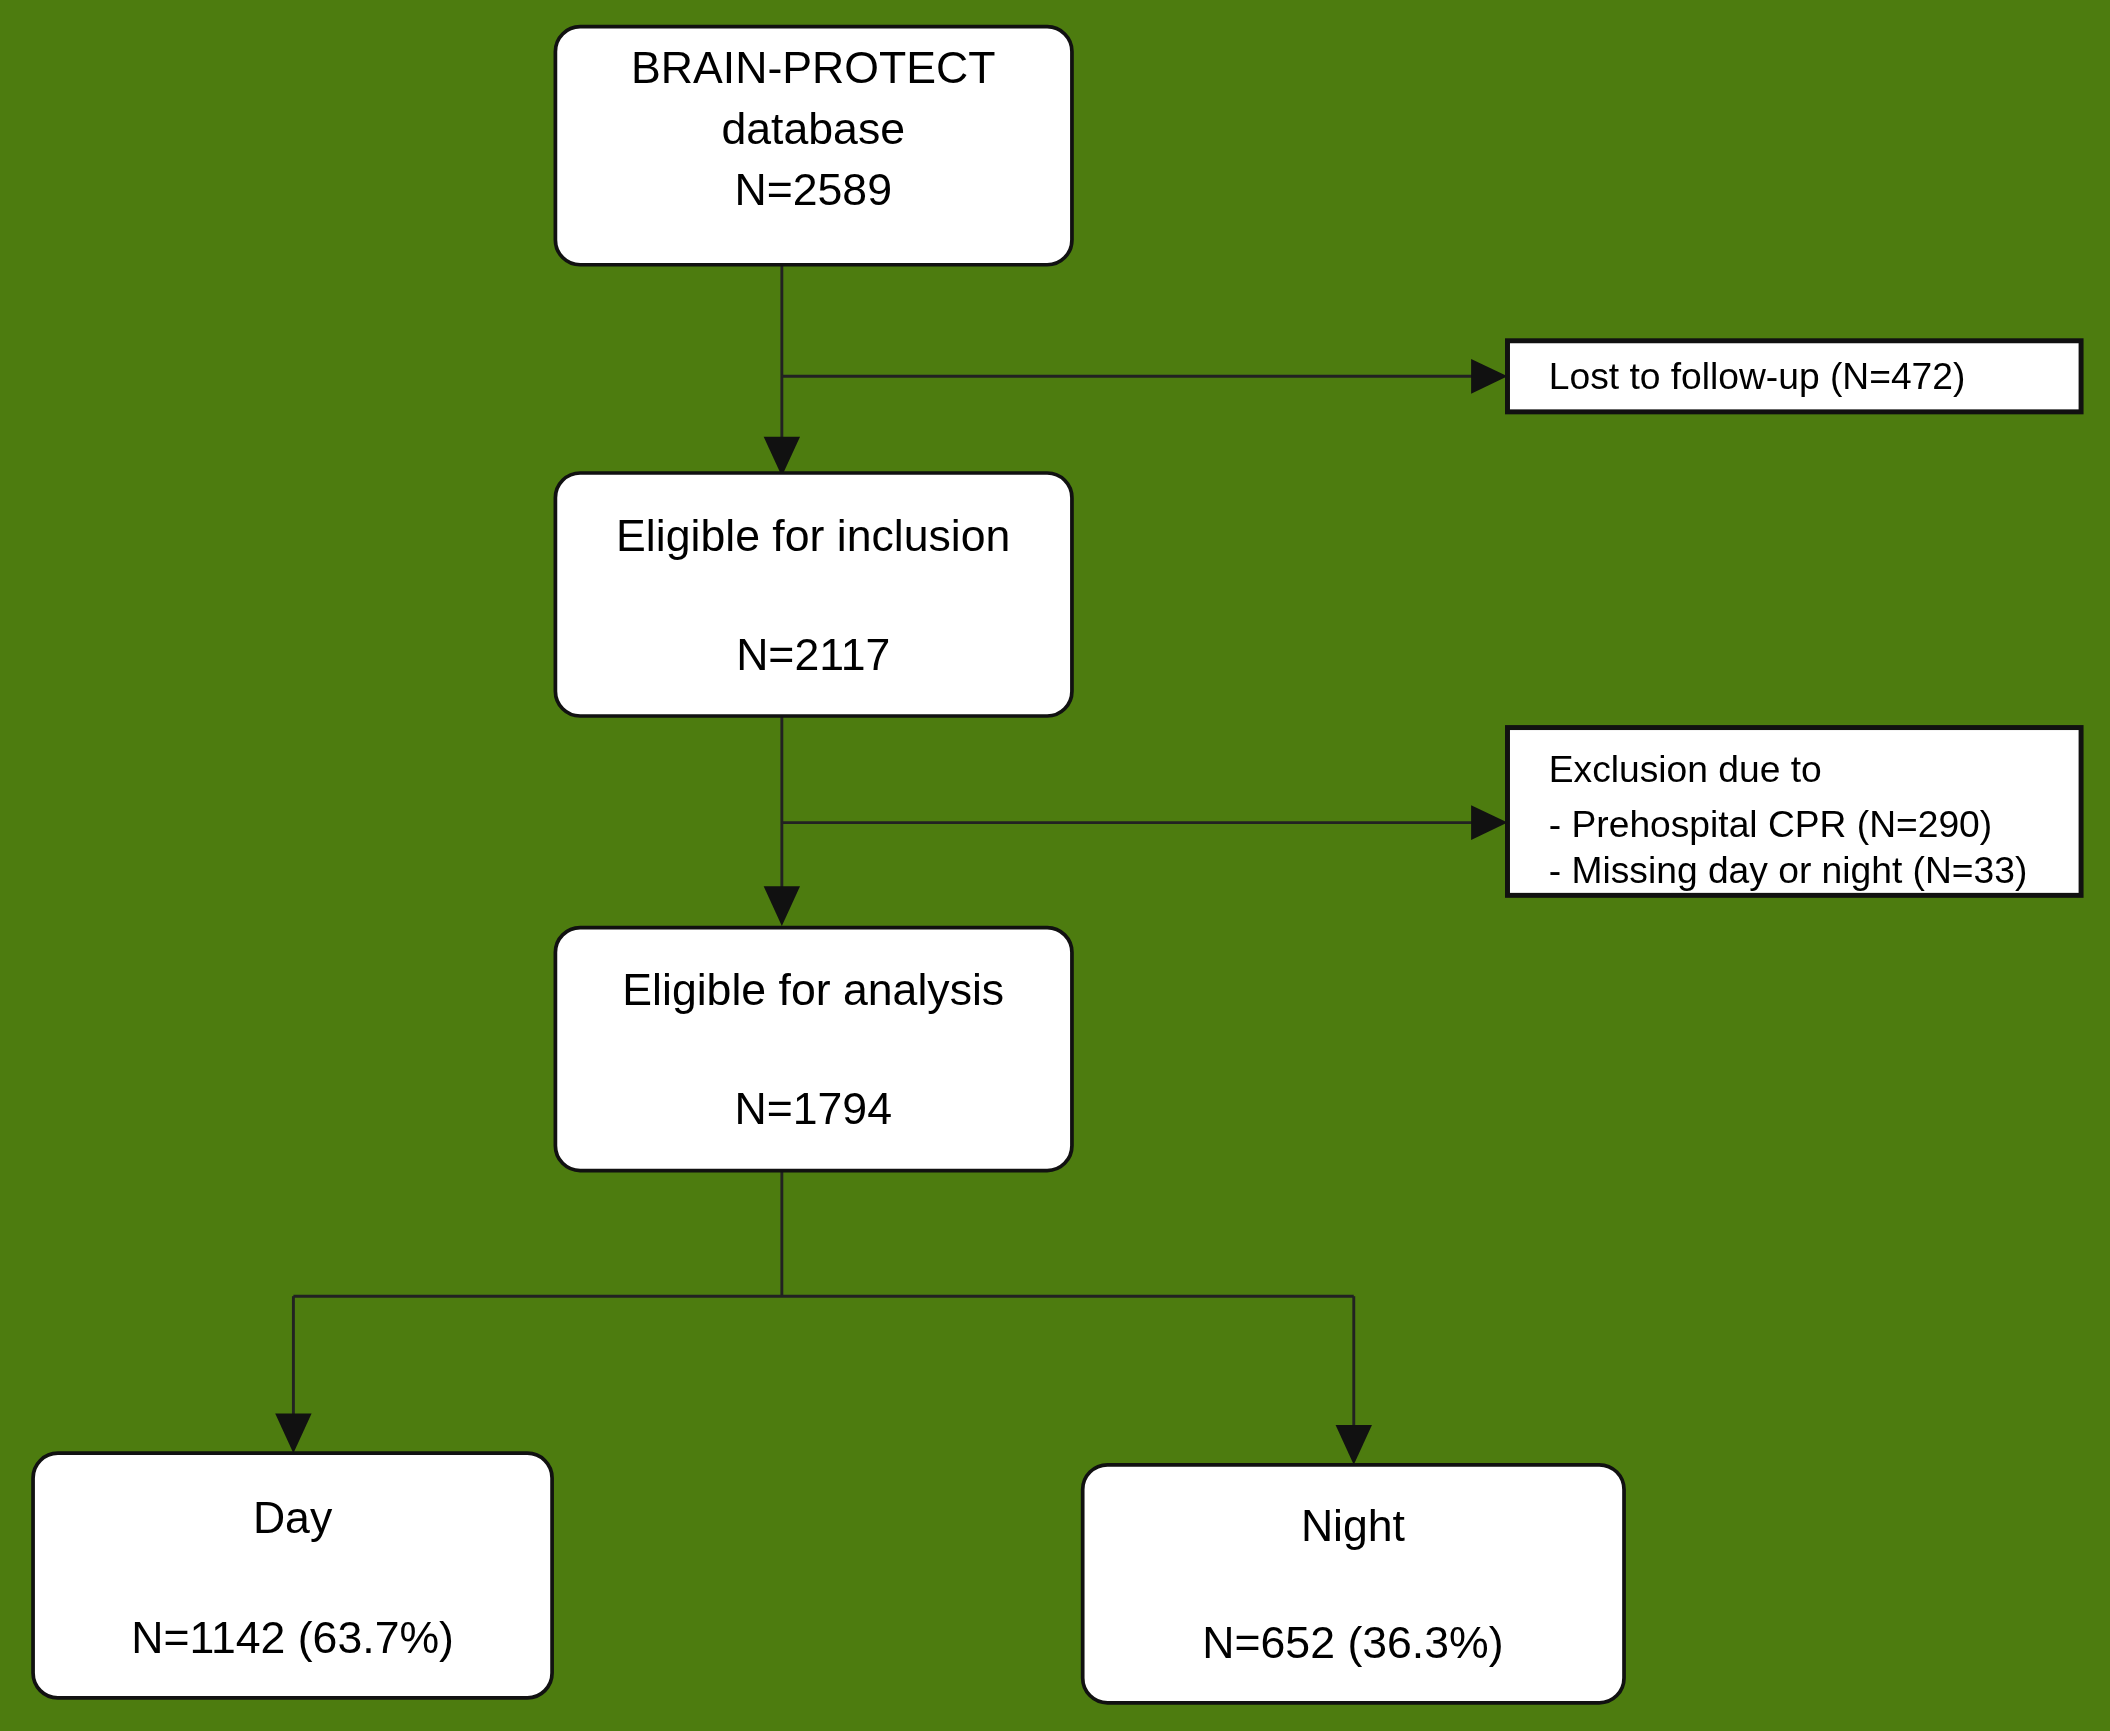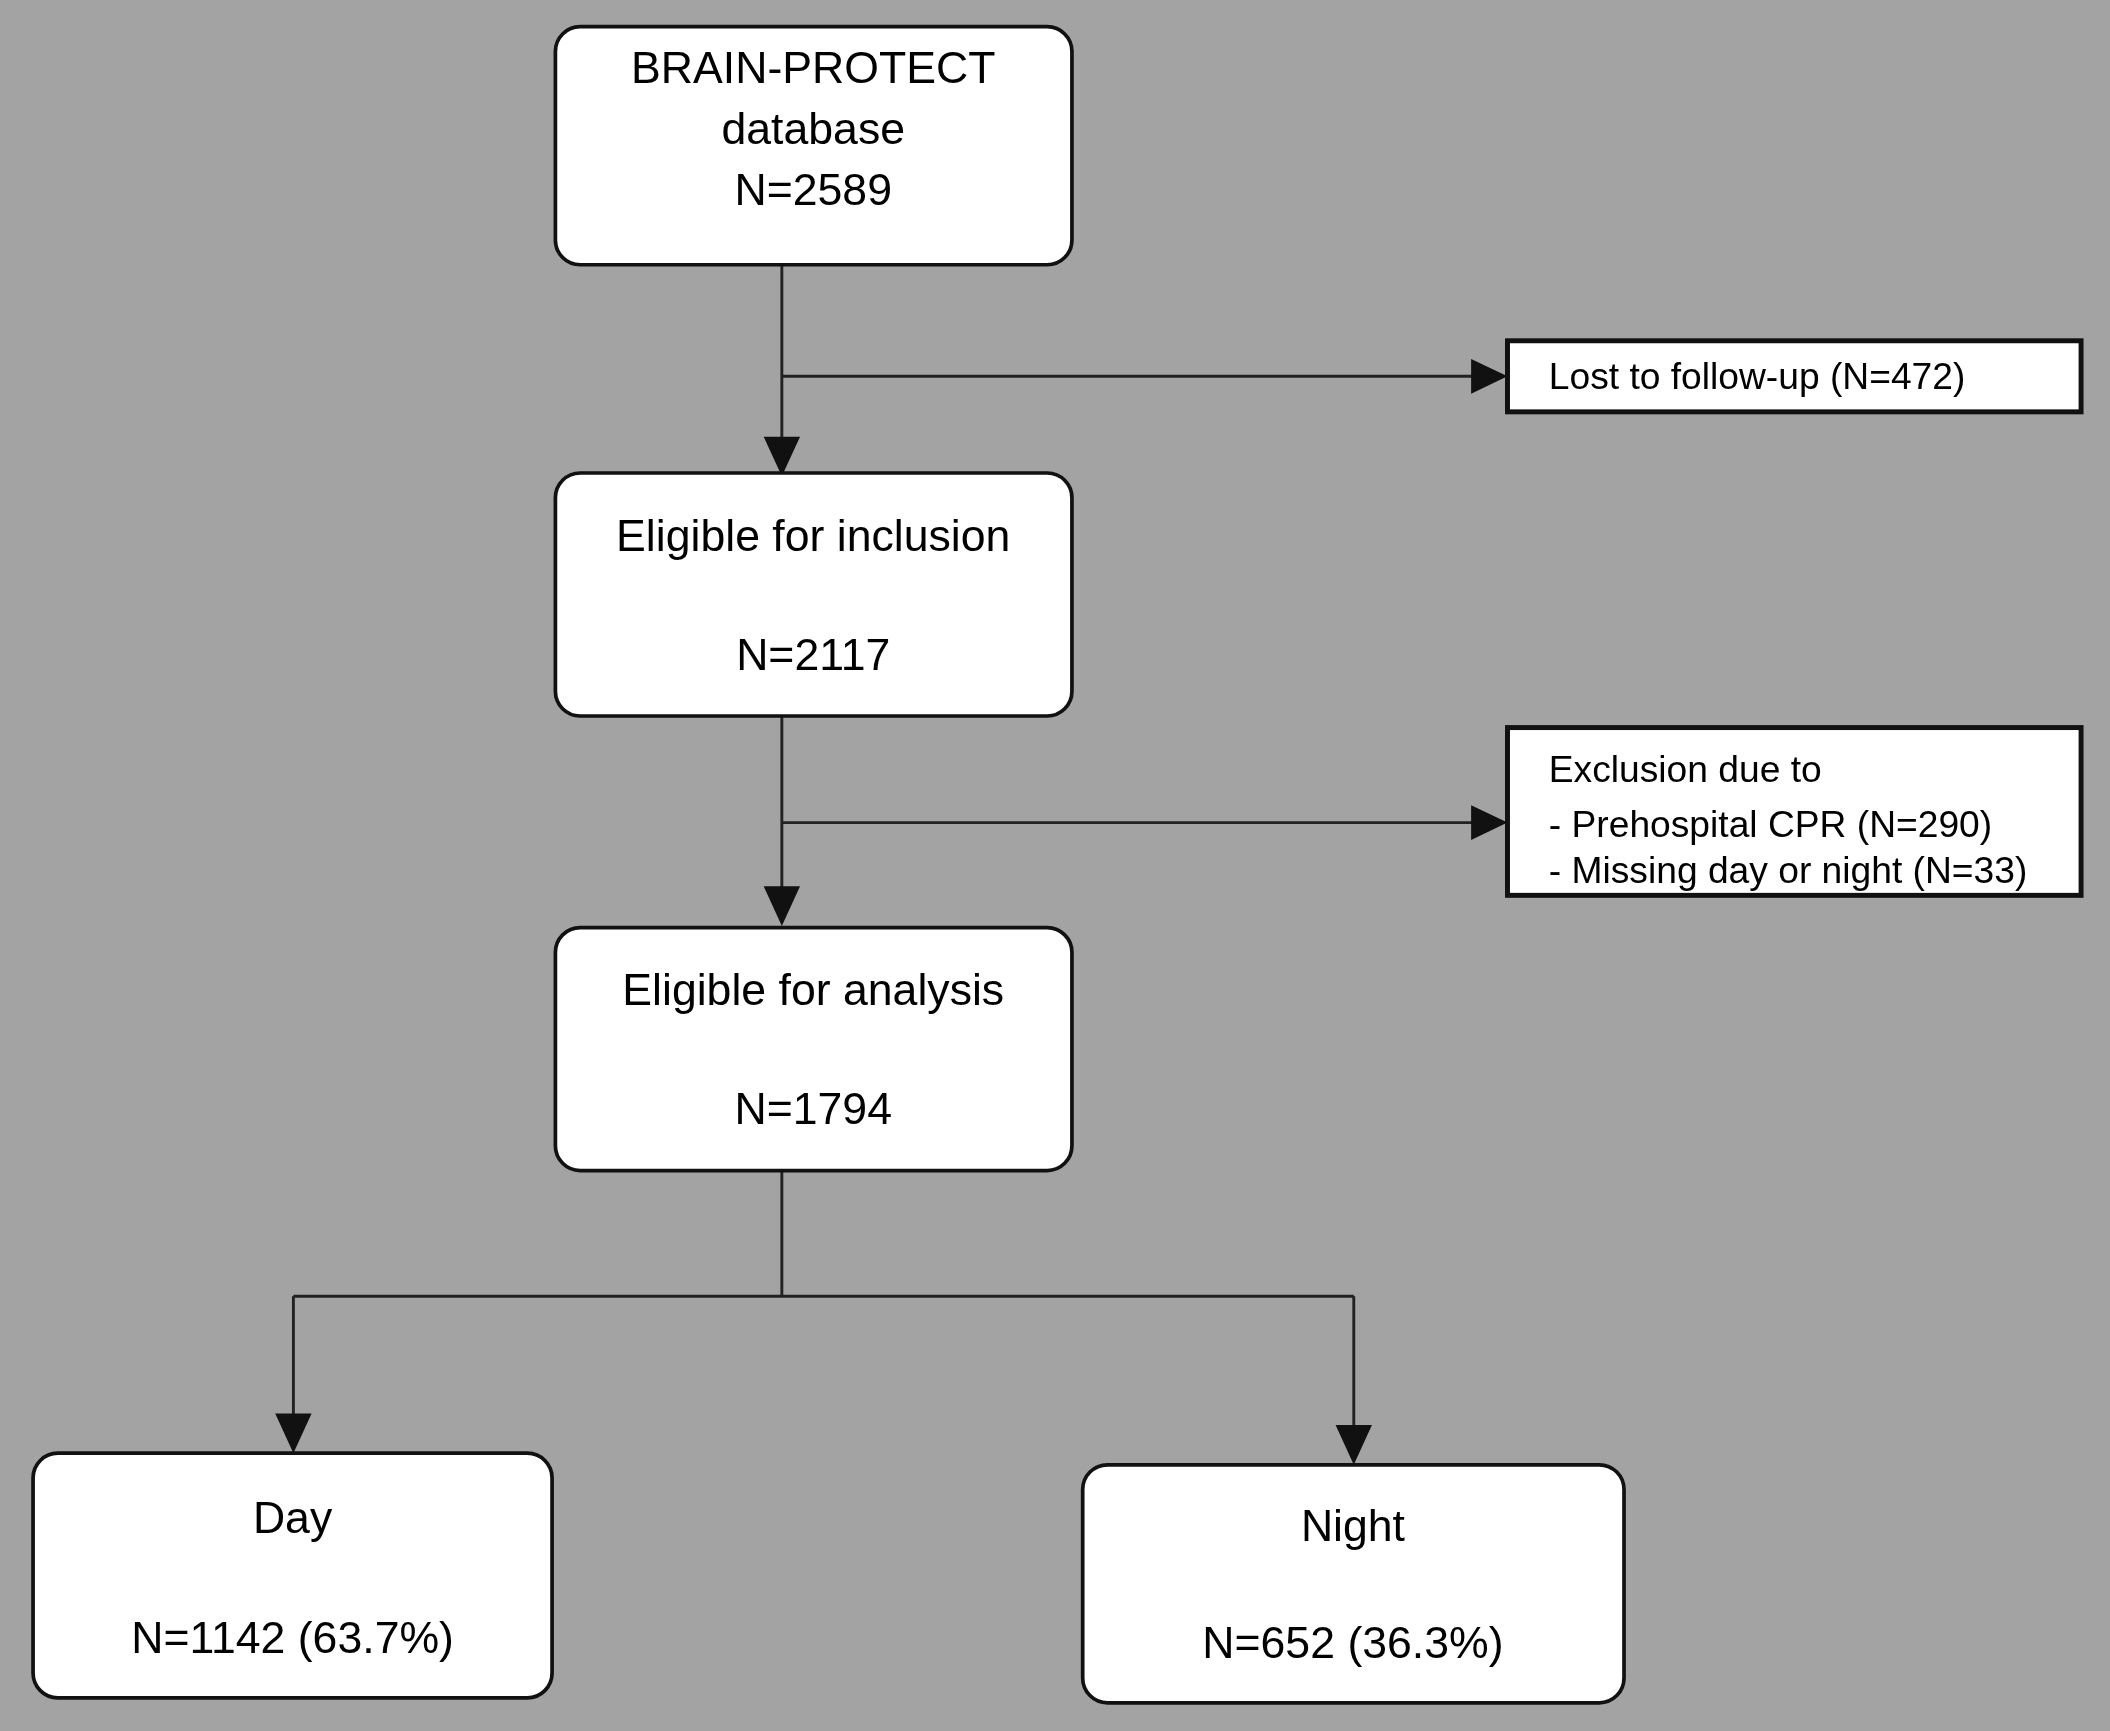--- a/index.html
+++ b/index.html
@@ -5,21 +5,21 @@
 <style>
   html, body {
     margin: 0;
     padding: 0;
     background: #ffffff;
   }
   #flow-root {
     position: relative;
     width: 2110px;
     height: 1732px;
-    background: #a3a3a3;
+    background: #4d7c0f;
     font-family: "Liberation Sans", sans-serif;
     overflow: hidden;
   }
   svg#flow-canvas {
     position: absolute;
     left: 0;
     top: 0;
     width: 2110px;
     height: 1732px;
     display: block;

